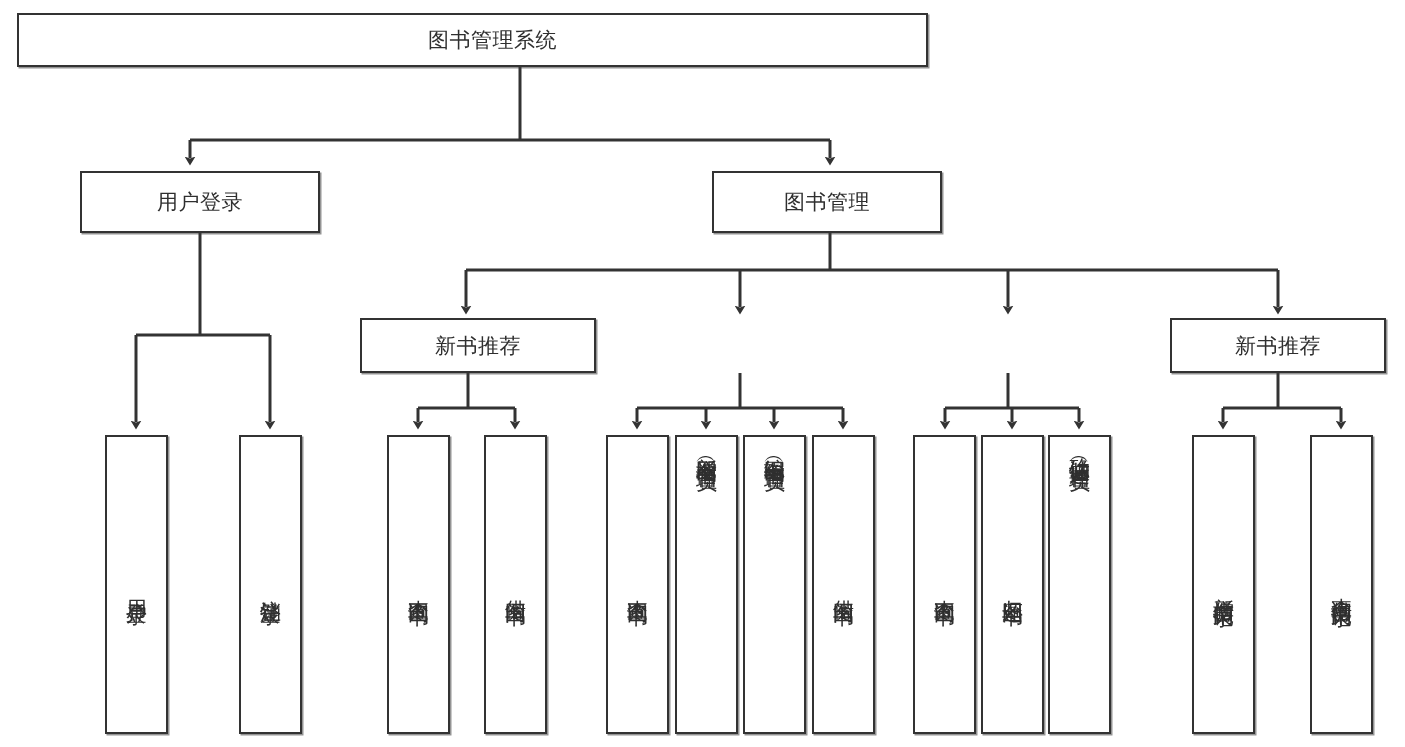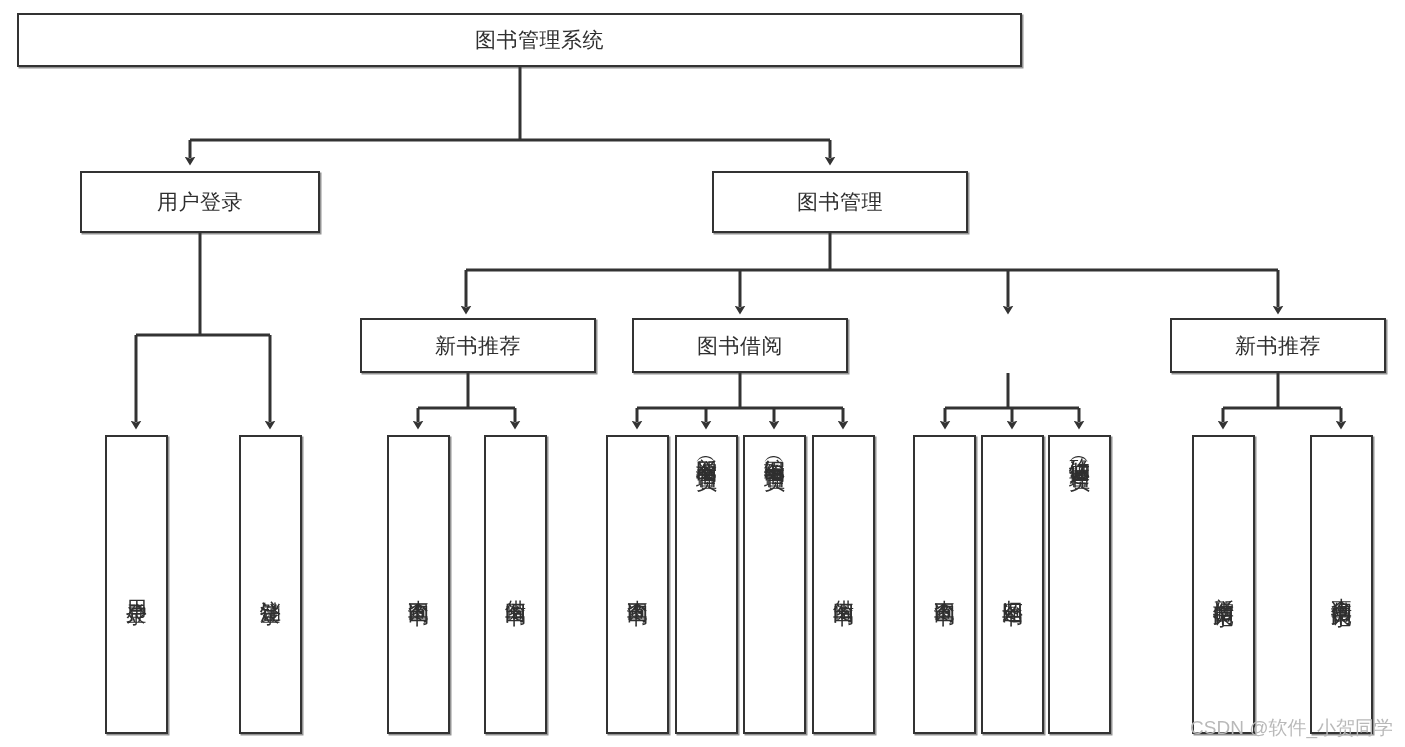--- a/index.html
+++ b/index.html
@@ -133,39 +133,36 @@
     </g>
 
     <g stroke="#333333" stroke-width="3" fill="none">
       <line x1="1278" y1="373" x2="1278" y2="408"></line>
       <line x1="1223" y1="408" x2="1341" y2="408"></line>
       <line x1="1223" y1="408" x2="1223" y2="422" marker-end="url(#arrowhead)"></line>
       <line x1="1341" y1="408" x2="1341" y2="422" marker-end="url(#arrowhead)"></line>
     </g>
   </svg>
 
-  <div class="node-box" style="left:17px; top:13px; width:1005px; height:54px;padding-left:40px;">
+  <div class="node-box" style="left:17px; top:13px; width:911px; height:54px;padding-left:40px;">
     <span class="node-label-h">图书管理系统</span>
   </div>
 
   <div class="node-box" style="left:80px; top:171px; width:240px; height:62px;">
     <span class="node-label-h">用户登录</span>
   </div>
 
-  <div class="node-box" style="left:712px; top:171px; width:256px; height:62px;">
+  <div class="node-box" style="left:712px; top:171px; width:230px; height:62px;">
     <span class="node-label-h">图书管理</span>
   </div>
 
   <div class="node-box" style="left:360px; top:318px; width:236px; height:55px;">
     <span class="node-label-h">新书推荐</span>
   </div>
 
-  <div class="node-box" style="left:632px; top:318px; width:216px; height:55px;">
-    <span class="node-label-h">图书借阅</span>
-  </div>
 
 
   <div class="node-box" style="left:1170px; top:318px; width:216px; height:55px;">
     <span class="node-label-h">新书推荐</span>
   </div>
 
   <div class="node-box vertical center-v" style="left:105px; top:435px; width:63px; height:299px;">
     <span class="node-label-v">用户登录</span>
   </div>
 
@@ -210,15 +207,14 @@
   </div>
 
   <div class="node-box vertical center-v" style="left:1192px; top:435px; width:63px; height:299px;">
     <span class="node-label-v">新增借阅记录</span>
   </div>
 
   <div class="node-box vertical center-v" style="left:1310px; top:435px; width:63px; height:299px;">
     <span class="node-label-v">查询借阅记录</span>
   </div>
 
-  <div id="watermark">CSDN @软件_小贺同学</div>
 
 </div>
 
 </body></html>

